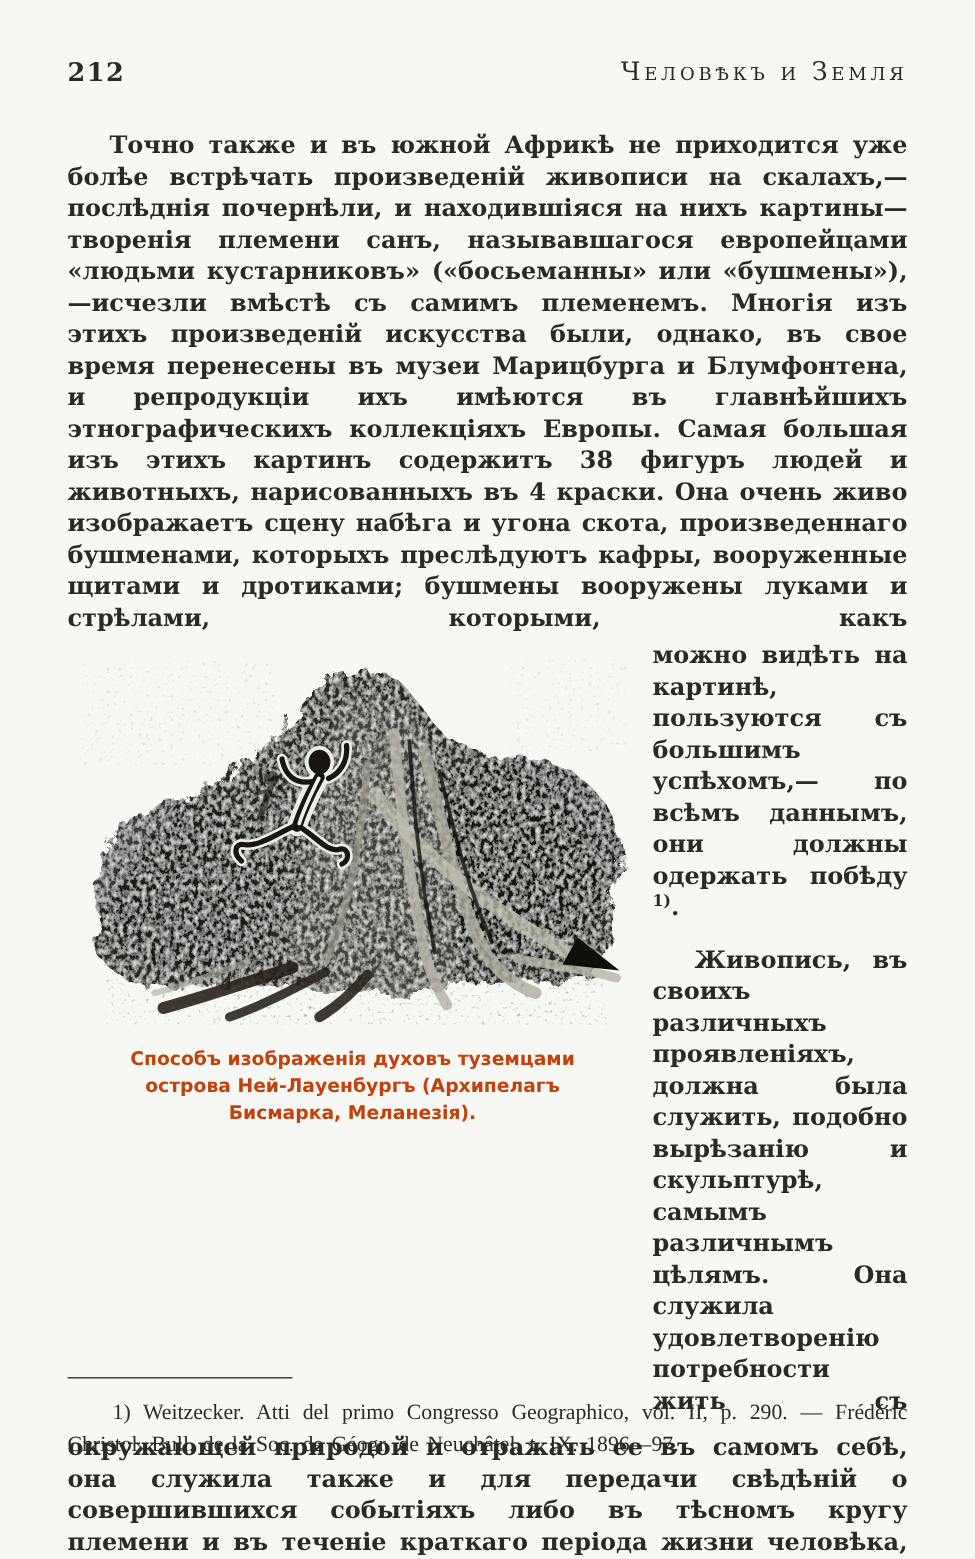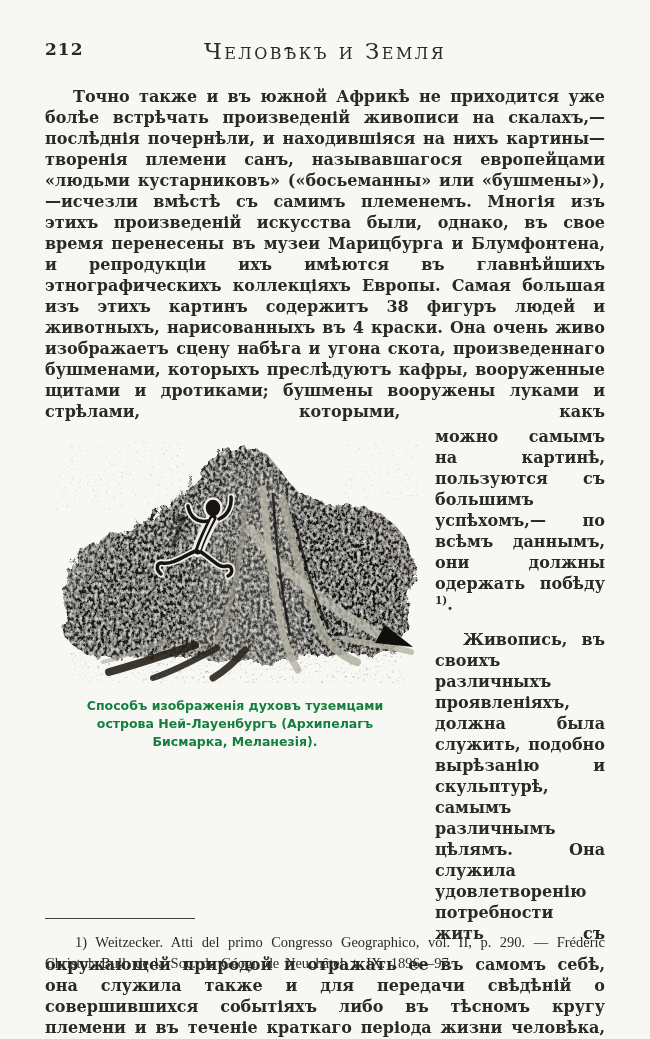--- a/index.html
+++ b/index.html
@@ -13,23 +13,23 @@
     overflow:hidden;
   }
   
   .page-header { position:absolute; top:38px; left:45px; right:45px; height:24px; }
   .page-num {
     position:absolute; left:0; top:1px;
     font-size:17px; font-weight:bold; letter-spacing:1px;
   }
   .running-title {
     position:absolute; left:0; right:0; top:0;
-    text-align:center;
+    text-align:right;
     font-variant:small-caps;
-    font-size:23px; letter-spacing:2.5px;
+    font-size:17px; letter-spacing:2.5px;
   }
   
   .body-copy { position:absolute; top:86px; left:45px; width:560px; }
   .para {
     margin:0;
     font-size:16px; line-height:21px;
     text-align:justify;
     word-spacing:1px;
     font-weight:bold;
   }
@@ -40,21 +40,21 @@
   .figure-row { display:flex; align-items:flex-start; margin-top:3px; }
   .fig { margin:0; flex:0 0 380px; width:380px; margin-right:10px; }
   .artwork { width:378px; height:257px; margin-top:4px; }
   .artwork svg { display:block; width:378px; height:257px; }
   .caption {
     margin-top:11px; padding:0 14px;
     font-family:"DejaVu Sans", sans-serif;
     font-weight:bold;
     font-size:12.5px; line-height:18px;
     text-align:center;
-    color:#15803d;
+    color:#c2410c;
   }
   .right-col { flex:1 1 auto; min-width:0; padding-top:1px; }
   .right-col .para { word-spacing:2px; }
   .para-2-start { margin-top:14px; }
   .below-figure { margin-top:10px; }
 
   
   .footnote-block { position:absolute; left:45px; top:918px; width:560px; }
   .fn-rule { width:150px; height:0; border-top:1.5px solid #46433d; margin-bottom:13px; }
   .footnote {
@@ -152,21 +152,21 @@
               <path d="M153,121 C140,126 128,136 117,134 C112,133 110,140 116,145" stroke="#171411" stroke-width="3.5"></path>
               <path d="M156,123 C167,130 174,140 182,137 C187,136 189,144 183,147" stroke="#171411" stroke-width="3.5"></path>
               <path d="M167.5,90 C163,99 158,109 154.5,120" stroke="#edeee6" stroke-width="2.5"></path>
             </g>
           </svg>
         </div>
         <figcaption class="caption">Способъ изображенія духовъ туземцами острова Ней-Лауенбургъ (Архипелагъ Бисмарка, Меланезія).</figcaption>
       </figure>
 
       <div class="right-col">
-        <p class="para"><span>можно самымъ на картинѣ, пользуются съ большимъ успѣхомъ,— по всѣмъ даннымъ, они должны одержать побѣду</span> <sup class="fnref">1)</sup><span>.</span></p>
+        <p class="para"><span>можно видѣть на картинѣ, пользуются съ большимъ успѣхомъ,— по всѣмъ даннымъ, они должны одержать побѣду</span> <sup class="fnref">1)</sup><span>.</span></p>
         <p class="para indent cont-last para-2-start">Живопись, въ своихъ различныхъ проявленіяхъ, должна была служить, подобно вырѣзанію и скульптурѣ, самымъ различнымъ цѣлямъ. Она служила удовлетворенію потребности жить съ</p>
       </div>
 
     </div>
 
     <p class="para cont-last below-figure">окружающей природой и отражать ее въ самомъ себѣ, она служила также и для передачи свѣдѣній о совершившихся событіяхъ либо въ тѣсномъ кругу племени и въ теченіе краткаго періода жизни человѣка, либо въ качествѣ лѣтописи, сохраняющейся на долгія времена. Иногда живопись, въ особенности рисунки дикихъ племенъ Сѣверной Америки на выдѣланныхъ шкурахъ, была простѣйшимъ способомъ записыванія и счета,—средствомъ, примѣняемымъ еще и до сихъ поръ во многихъ цивилизованныхъ странахъ булочниками и разносчиками. Нарисованныя изображенія имѣли часто также символическое значеніе и относились къ представленіямъ народа въ области сверхъестественнаго. Наконецъ, болѣе чѣмъ вѣроятно, что во многихъ случаяхъ рисованіе различныхъ фи-</p>
 
   </div>
 
   <div class="footnote-block">

